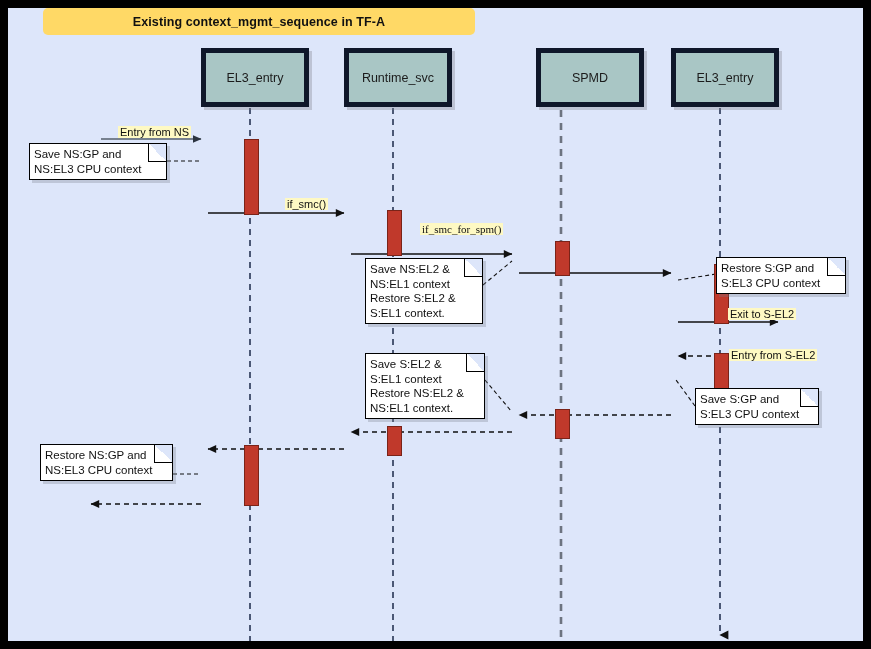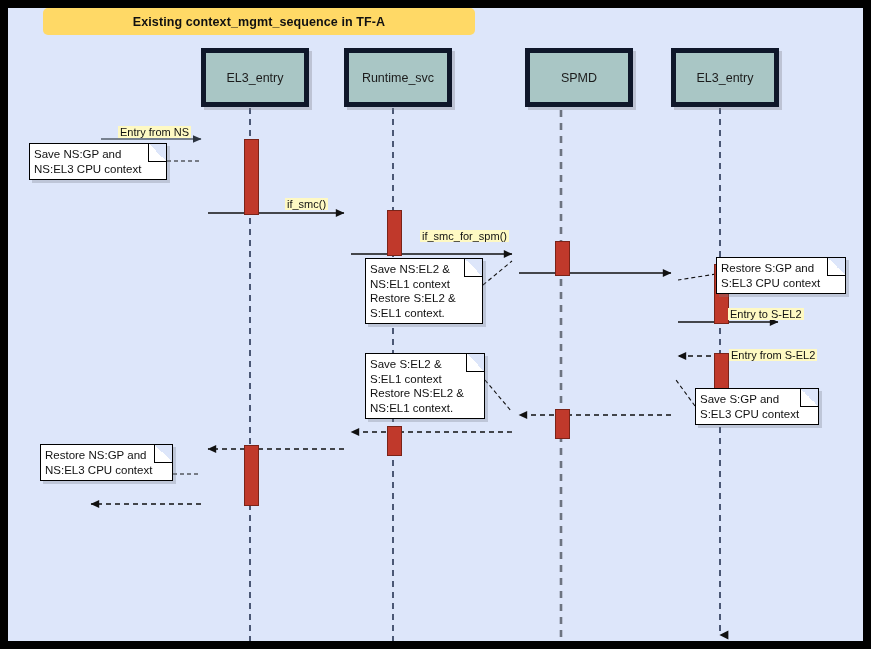--- a/index.html
+++ b/index.html
@@ -97,21 +97,21 @@
       <span class="t">Existing context_mgmt_sequence in TF-A</span>
     </div>
 
     <div id="participants-layer">
         <div class="abs participant" style="left: 193px; top: 40px; width: 98px; height: 49px;">
           <span class="pl">EL3_entry</span>
         </div>
         <div class="abs participant" style="left: 336px; top: 40px; width: 98px; height: 49px;">
           <span class="pl">Runtime_svc</span>
         </div>
-        <div class="abs participant" style="left: 517px; top: 40px; width: 98px; height: 49px;">
+        <div class="abs participant" style="left: 528px; top: 40px; width: 98px; height: 49px;">
           <span class="pl">SPMD</span>
         </div>
         <div class="abs participant" style="left: 663px; top: 40px; width: 98px; height: 49px;">
           <span class="pl">EL3_entry</span>
         </div>
       </div>
 
     <div id="activations-layer">
         <div class="abs activation" style="left: 235.5px; top: 131px; height: 74px;"></div>
         <div class="abs activation" style="left: 378.5px; top: 202px; height: 44px;"></div>
@@ -156,19 +156,19 @@
         <div class="note-wrap" style="left: 32px; top: 436px; width: 133px; height: 37px;">
           <div class="shadow"></div>
           <div class="note" style="width: 133px; height: 37px;">Restore NS:GP and
 NS:EL3 CPU context<div class="fold"></div></div>
         </div>
       </div>
 
     <div id="labels-layer">
         <div class="abs msglabel" style="left: 79px; top: 118px;">Entry from NS</div>
         <div class="abs msglabel" style="left: 246px; top: 190px;">if_smc()</div>
-        <div class="abs msglabel" style="left: 381px; top: 222px;">if_smc_for_spm()</div>
-        <div class="abs msglabel" style="left: 689px; top: 300px;">Entry to S-EL2</div>
+        <div class="abs msglabel" style="left: 381px; top: 215px; font-family: Liberation Serif, serif;">if_smc_for_spm()</div>
+        <div class="abs msglabel" style="left: 689px; top: 300px;">Exit to S-EL2</div>
         <div class="abs msglabel" style="left: 690px; top: 341px;">Entry from S-EL2</div>
       </div>
 
   </div>
 </div>
 
 </body></html>

